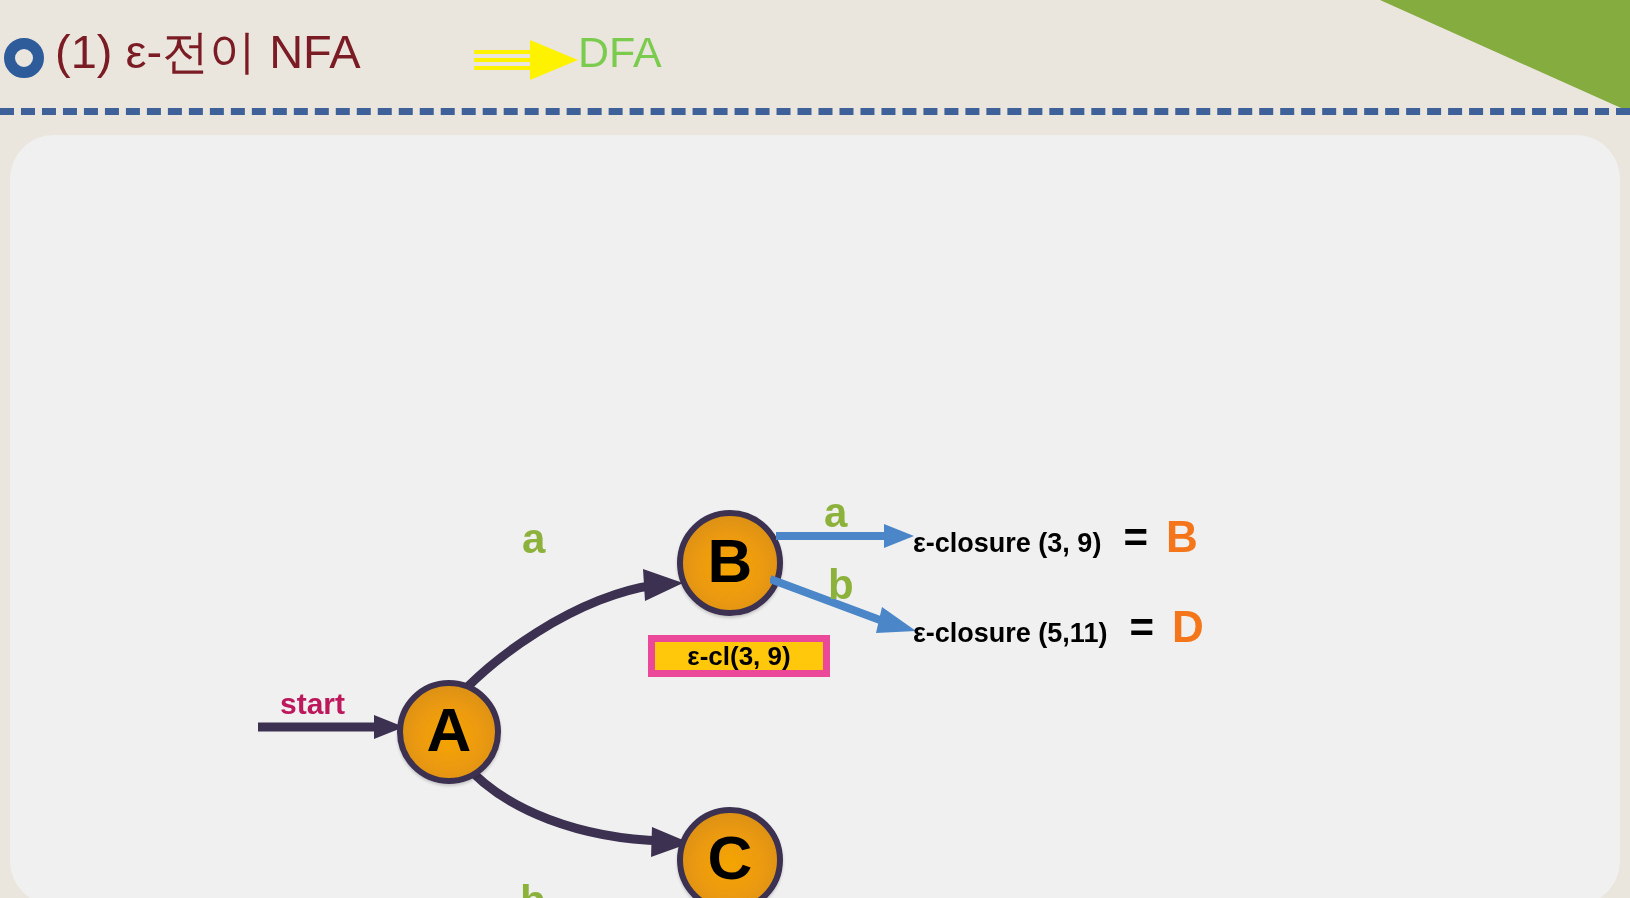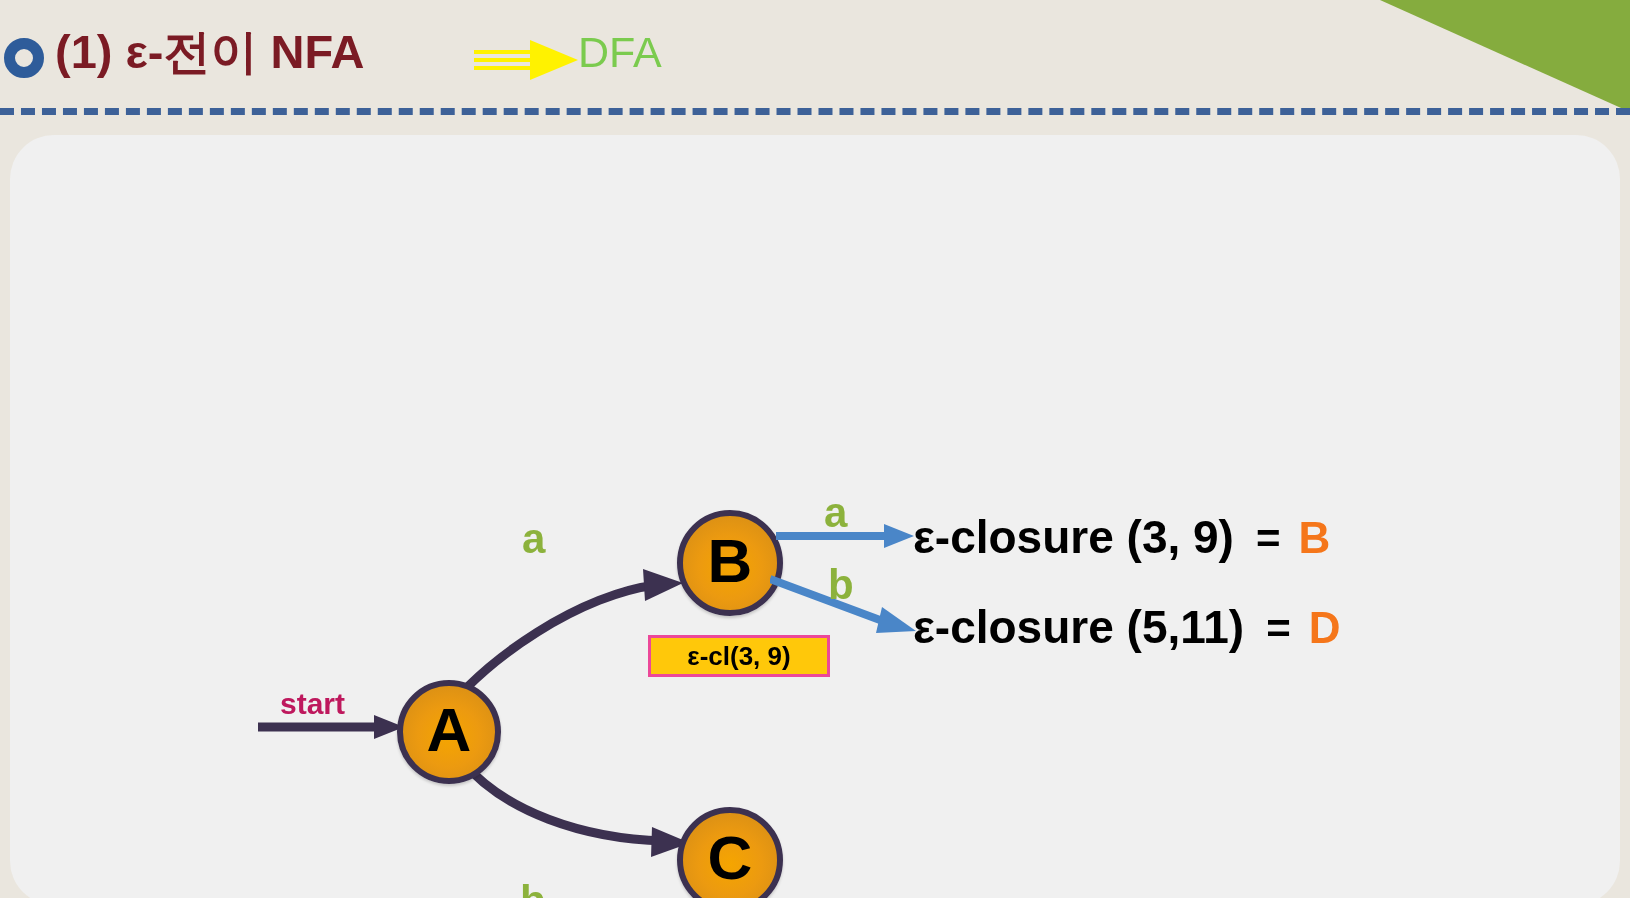--- a/index.html
+++ b/index.html
@@ -38,21 +38,21 @@
     width: 40px; height: 40px;
     border-radius: 50%;
     border: 11px solid #2E5C9A;
     box-sizing: border-box;
     background: transparent;
   }
   #title-text {
     position: absolute;
     left: 55px; top: 22px;
     font-size: 47px;
-    font-weight: bold;
+    font-weight: normal;
     color: #7B1B24;
     letter-spacing: 0px;
     white-space: nowrap;
     line-height: 60px;
   }
   #title-arrow {
     position: absolute;
     left: 474px; top: 36px;
     width: 110px; height: 48px;
   }
@@ -135,21 +135,21 @@
   }
   #label-a-left { left: 512px; top: 383px; }
   #label-b-left { left: 510px; top: 745px; }
   #label-a-right { left: 814px; top: 357px; }
   #label-b-right { left: 818px; top: 429px; }
 
   
   .closure-chip {
     position: absolute;
     background: #FFC80A;
-    border: 3px solid #ec4899;
+    border: 7px solid #ec4899;
     box-sizing: border-box;
     font-size: 26px;
     font-weight: bold;
     color: #000000;
     display: flex;
     align-items: center;
     justify-content: center;
     white-space: nowrap;
     padding: 0 10px;
   }
@@ -160,21 +160,21 @@
   #blue-arrow-b { position: absolute; left: 760px; top: 440px; width: 148px; height: 62px; }
 
   
   .result-row {
     position: absolute;
     display: flex;
     align-items: baseline;
     white-space: nowrap;
   }
   .result-text {
-    font-size: 46px;
+    font-size: 27px;
     font-weight: bold;
     color: #000000;
     line-height: 48px;
   }
   .result-eq {
     font-size: 42px;
     font-weight: bold;
     color: #000000;
     line-height: 48px;
     margin-left: 22px;

